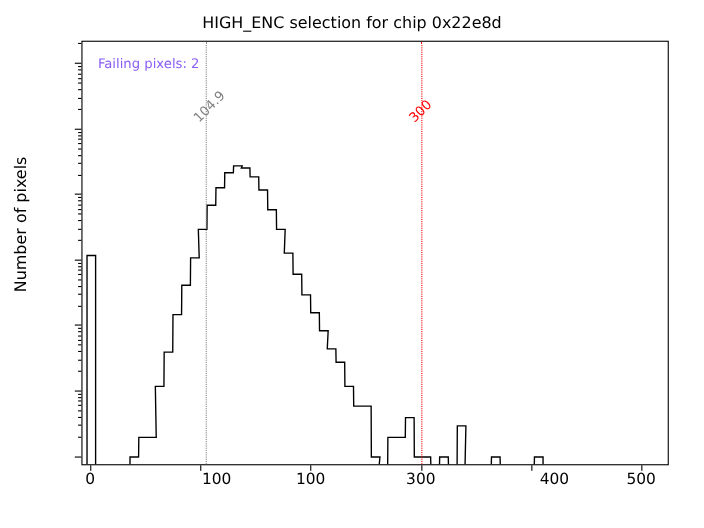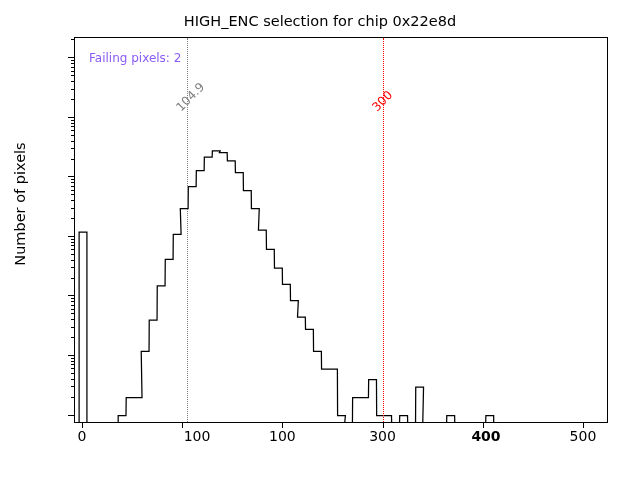--- a/index.html
+++ b/index.html
@@ -146,21 +146,21 @@
 
   <div id="x-axis">
       <div class="xtick-label" style="left: 82.015px;">0</div>
       <div class="xtick" style="left: 82.015px;"></div>
       <div class="xtick-label" style="left: 197px;">100</div>
       <div class="xtick" style="left: 182.203px;"></div>
       <div class="xtick-label" style="left: 282.39px;">100</div>
       <div class="xtick" style="left: 282.39px;"></div>
       <div class="xtick-label" style="left: 382.578px;">300</div>
       <div class="xtick" style="left: 382.578px;"></div>
-      <div class="xtick-label" style="left: 486px; font-weight: bold;">400</div>
+      <div class="xtick-label" style="left: 504px;">400</div>
       <div class="xtick" style="left: 482.765px;"></div>
       <div class="xtick-label" style="left: 582.953px;">500</div>
       <div class="xtick" style="left: 582.953px;"></div>
     </div>
 
   <div id="plot-frame">
     <div id="plot-area">
       <svg id="hist-svg" width="534" height="386" viewBox="0 0 534 386">
         <path id="hist-path" fill="none" stroke="#000000" stroke-width="1.25" stroke-linejoin="miter" d="M4.11,386.00L4.11,194.23L11.92,194.23L11.92,386.00L43.18,386.00L43.18,377.51L51.00,377.51L51.20,359.59L59.01,359.59L67.03,359.59L66.22,313.27L74.04,313.27L74.24,282.15L82.05,282.15L82.25,247.98L90.07,247.98L90.27,221.37L98.08,221.37L98.28,196.48L106.10,196.48L105.30,170.55L113.11,170.55L113.31,148.64L121.13,148.64L121.33,132.64L129.14,132.64L129.34,119.04L137.16,119.04L137.36,112.81L145.17,112.81L144.37,114.72L152.18,114.72L152.39,122.83L160.20,122.83L160.40,134.71L168.22,134.71L168.42,152.63L176.23,152.63L176.43,170.55L184.25,170.55L183.44,192.16L191.26,192.16L191.46,211.30L199.27,211.30L199.47,230.07L207.29,230.07L207.49,246.32L215.30,246.32L215.50,262.67L223.32,262.67L222.52,279.11L230.33,279.11L230.53,291.37L238.35,291.37L238.55,313.27L246.36,313.27L246.56,331.19L254.38,331.19L262.39,331.19L262.59,377.51L270.41,377.51L269.60,386.00L277.42,386.00L277.62,359.59L285.43,359.59L293.45,359.59L293.65,341.67L301.46,341.67L301.66,377.51L309.48,377.51L316.49,377.51L316.69,386.00L324.51,386.00L324.71,377.51L332.52,377.51L332.72,386.00L340.54,386.00L340.74,349.11L348.55,349.11L347.75,386.00L355.57,386.00L363.58,386.00L371.60,386.00L371.80,377.51L379.61,377.51L379.81,386.00L387.63,386.00L395.64,386.00L402.65,386.00L410.67,386.00L410.87,377.51L418.68,377.51L418.68,386.00"></path>
       </svg>

